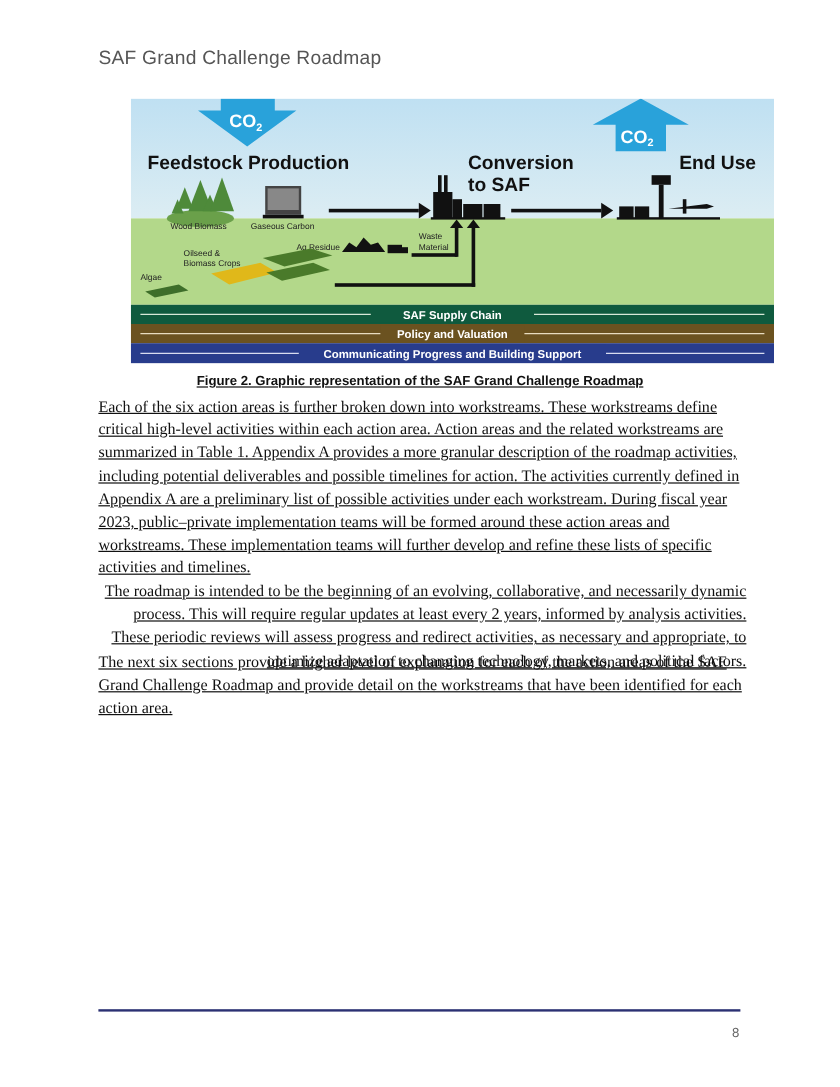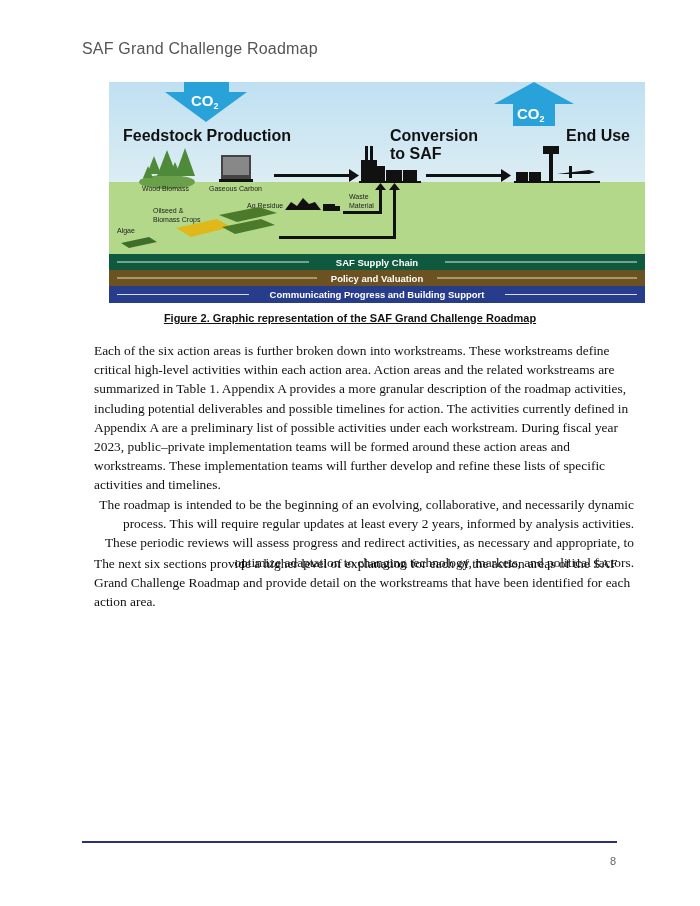--- a/index.html
+++ b/index.html
@@ -1,21 +1,21 @@
 <!DOCTYPE html>
 <html><head>
 <meta charset="utf-8">
 <style>
   html, body { margin: 0; padding: 0; background: #ffffff; }
   body { width: 700px; height: 906px; position: relative; overflow: hidden; font-family: "Liberation Serif", serif; color: #111; }
   .running-header { position: absolute; left: 82px; top: 40px; font-family: "Liberation Sans", sans-serif; font-size: 16px; color: #555; letter-spacing: 0.2px; }
   .figure { position: absolute; left: 82px; top: 82px; width: 536px; height: 221px; overflow: hidden; padding-left: 27px; }
   .figure svg { display: block; }
   .caption { position: absolute; left: 82px; top: 312px; width: 536px; text-align: center; font-family: "Liberation Sans", sans-serif; font-weight: bold; font-size: 11px; color: #111; text-decoration: underline; }
-  .body-text { position: absolute; left: 82px; width: 540px; font-size: 13.4px; line-height: 19.2px; margin: 12px; }
+  .body-text { position: absolute; left: 82px; width: 540px; font-size: 13.4px; line-height: 19.2px; margin: 0; text-decoration: underline; }
   #p1 { top: 329px; }
   #p2 { top: 483px; text-align: right; }
   #p3 { top: 542px; }
   .footer-rule { position: absolute; left: 82px; top: 841px; width: 535px; height: 2px; background: #2b3173; }
   .page-number { position: absolute; left: 610px; top: 855px; font-family: "Liberation Sans", sans-serif; font-size: 11px; color: #666; }
   .svg-label { font-family: "Liberation Sans", sans-serif; }
 </style>
 </head>
 <body>
 

